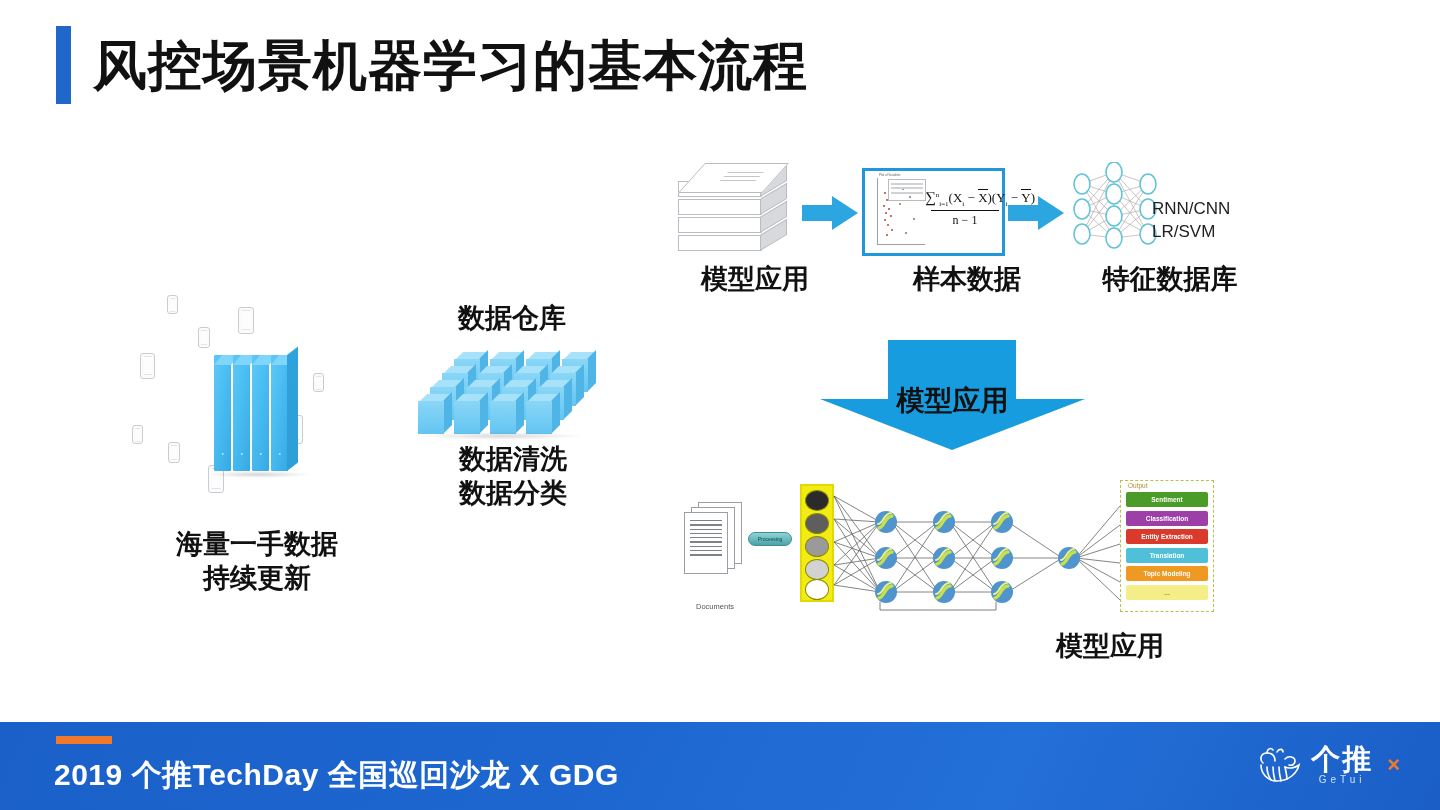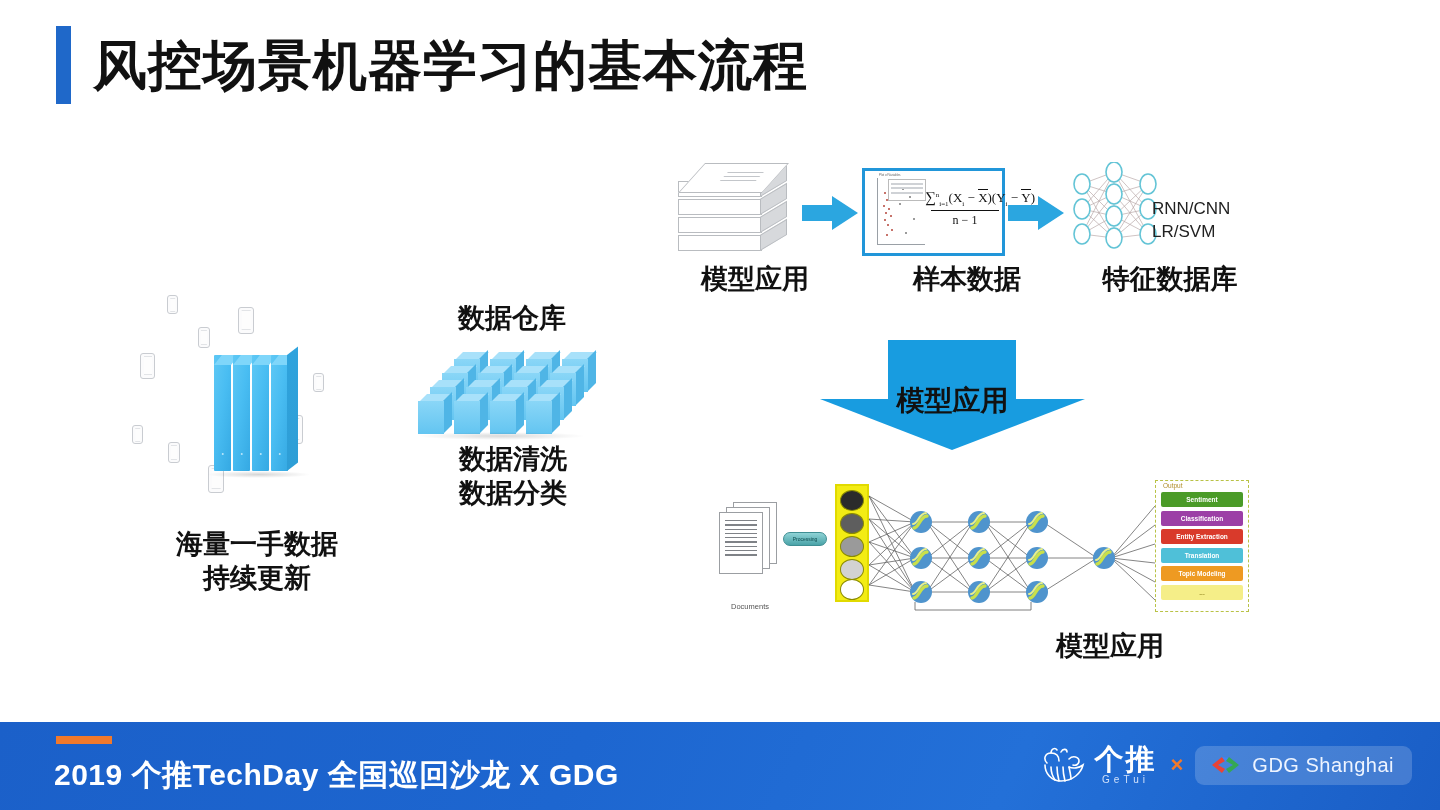--- a/index.html
+++ b/index.html
@@ -127,21 +127,21 @@
 
   
   .down-arrow{position:absolute;left:820px;top:340px;width:265px;height:110px;}
   .down-arrow .dshaft{position:absolute;left:68px;top:0;width:128px;height:60px;background:#189CE0;}
   .down-arrow .dhead{position:absolute;left:0;top:59px;width:0;height:0;
     border-left:132px solid transparent;border-right:133px solid transparent;border-top:51px solid #189CE0;}
   .down-arrow .dtext{position:absolute;left:0;top:42px;width:265px;text-align:center;
     font-size:28px;font-weight:bold;color:#111;}
 
   
-  .nlp{position:absolute;left:719px;top:480px;width:530px;height:140px;}
+  .nlp{position:absolute;left:684px;top:480px;width:530px;height:140px;}
   .docs{position:absolute;left:0;top:22px;width:58px;height:76px;}
   .docpage{position:absolute;border:1px solid #9b9ea2;background:#fff;width:44px;height:62px;box-sizing:border-box;}
   .docpage .ln{height:1.3px;background:#7f8287;margin:3px 5px;}
   .doclabel{position:absolute;left:-4px;top:100px;width:70px;text-align:center;font-size:7.5px;color:#555;}
   .proc{position:absolute;left:64px;top:52px;width:44px;height:14px;border-radius:7px;
     background:linear-gradient(180deg,#8fd3d6,#4aa3a8);border:1px solid #3f8e93;box-sizing:border-box;}
   .proc span{position:absolute;left:0;right:0;top:3px;text-align:center;font-size:5px;color:#0c4a4d;}
   .ycol{position:absolute;left:116px;top:4px;width:34px;height:118px;background:#F3EC14;
     border:2px solid #E1DA00;box-sizing:border-box;}
   .ycol .nodeg{position:absolute;left:50%;transform:translateX(-50%);width:24px;height:21px;
@@ -521,25 +521,16 @@
           <path d="M24,24 C24,30 25,34 26,38"></path>
           <path d="M30,24 C31,29 32,33 32,36"></path>
           <path d="M30,16 C34,12 40,14 40,18 C40,21 37,23 34,22"></path>
         </g>
       </svg>
       <div class="getui-logo">
         <div class="cn">个推</div>
         <div class="en">GeTui</div>
       </div>
       <div class="f-x">×</div>
-      <div class="gdg-pill">
-        <svg width="34" height="22" viewBox="0 0 34 22">
-          <path d="M13,3 L3,11 L13,19 L16,15 L9,11 L16,7 Z" fill="#EA4335"></path>
-          <path d="M13,3 L16,7 L22,4 Z" fill="#4285F4"></path>
-          <path d="M20,3 L30,11 L20,19 L17,15 L24,11 L17,7 Z" fill="#34A853"></path>
-          <path d="M20,3 L17,7 L11,4 Z" fill="#FBBC05" opacity="0"></path>
-        </svg>
-        <div class="gtxt">GDG  Shanghai</div>
-      </div>
     </div>
   </div>
 
 </div>
 
 </body></html>

